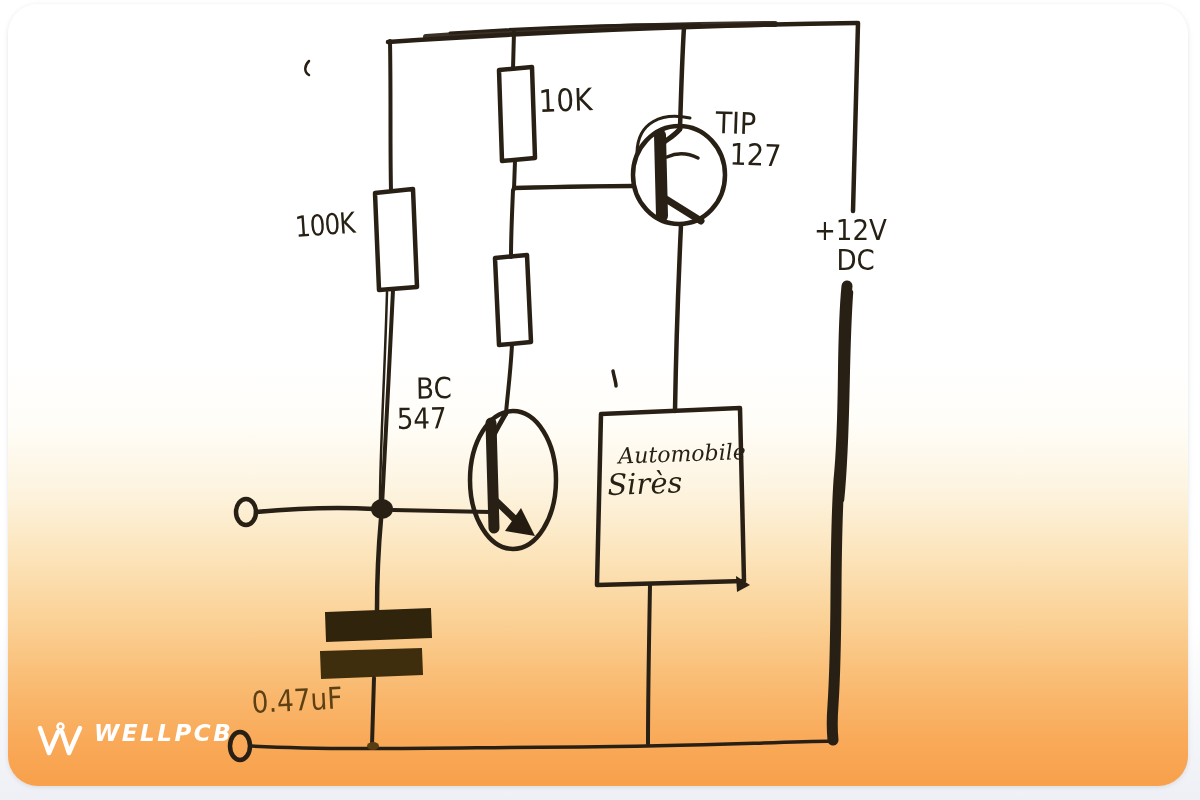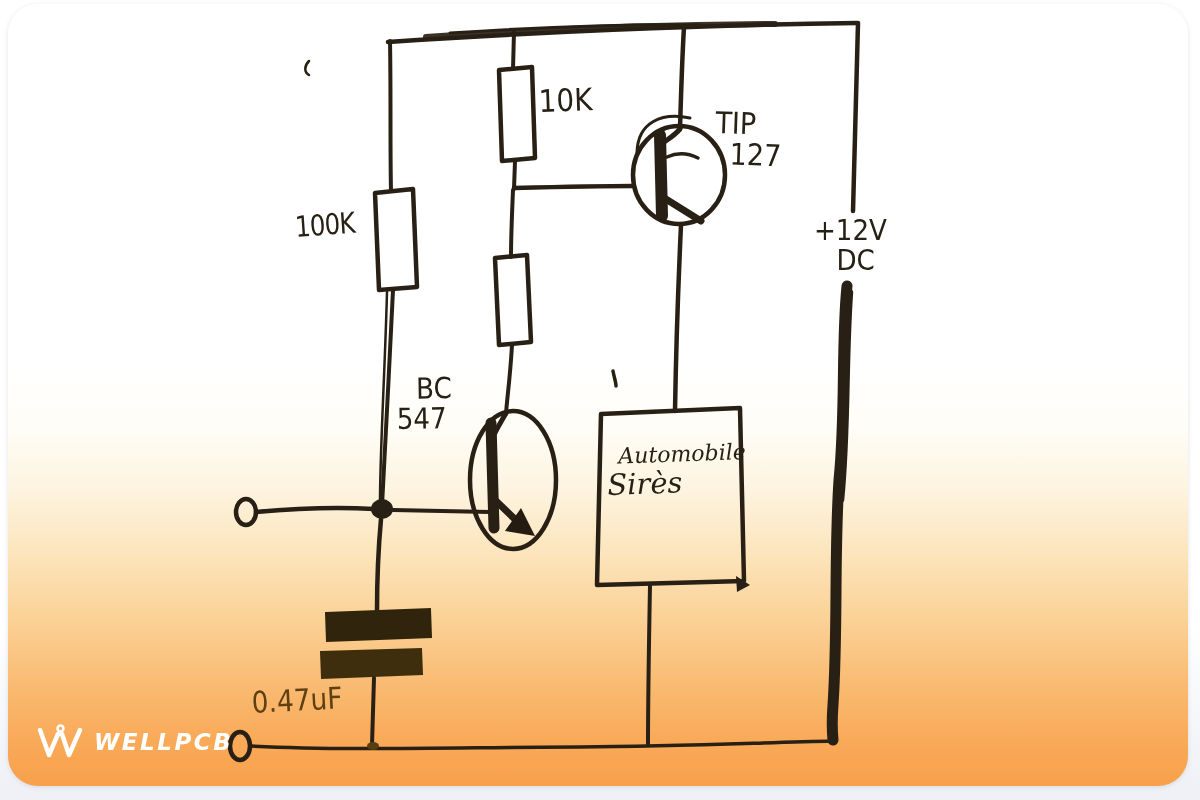--- a/index.html
+++ b/index.html
@@ -26,21 +26,21 @@
   svg.ink-layer{position:absolute;left:0;top:0;width:1200px;height:800px;}
   .ink{stroke:#292015;fill:none;stroke-linecap:round;stroke-linejoin:round;}
   .lbl{
     position:absolute;color:#272015;font-family:"DejaVu Sans",sans-serif;
     line-height:1.02;white-space:nowrap;transform-origin:left top;
   }
   .lbl .l2{display:block;}
   .siren-lbl{font-family:"DejaVu Serif",serif;font-style:italic;}
   .watermark{
     position:absolute;left:36px;top:720px;height:44px;
-    display:flex;align-items:center;gap:10px;
+    display:flex;gap:10px;
   }
   .wm-text{
     color:#ffffff;font-weight:bold;font-style:italic;
     font-size:23px;letter-spacing:2.5px;
   }
 </style>
 </head>
 <body>
 
 <div class="stage">

